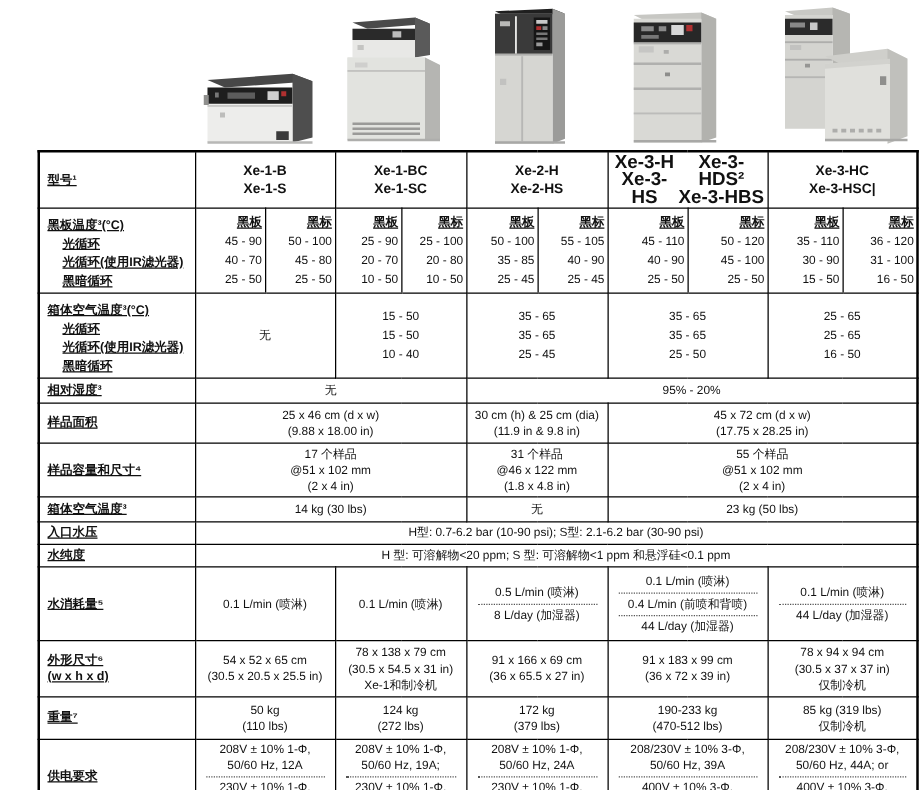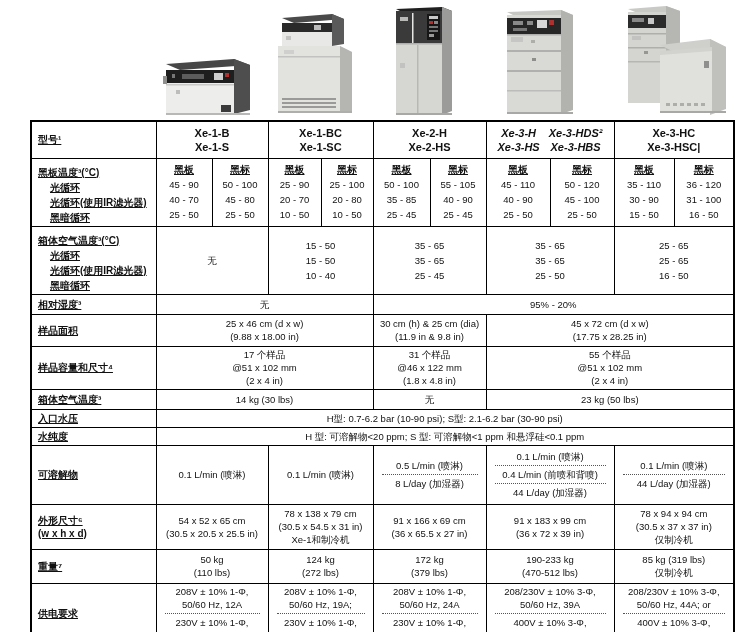--- a/index.html
+++ b/index.html
@@ -17,22 +17,22 @@
   table.spec { border:2px solid #000; }
   td { border:1px solid #000; vertical-align:middle; text-align:center;
        font-size:9.5px; line-height:13px; padding:1px 2px; overflow:hidden; }
   .ml { white-space:pre-line; }
   td.lbl { text-align:left; padding-left:6px; font-weight:bold; font-size:10px;text-decoration:underline; }
   td.vtop { vertical-align:top; padding-top:6px; }
   .sublines div { padding-left:12px; font-weight:bold; font-size:10px; line-height:15px; }
   .lblmain { font-weight:bold; font-size:10px; line-height:15px; }
   td.model { font-weight:bold; font-size:11px; line-height:14px; }
   .model-flex { display:flex; justify-content:space-evenly; align-items:center; }
-  .model-flex > div { white-space:pre-line; font-weight:bold; font-size:11px; line-height:14px;font-style:italic; }
-  .bbcell { line-height:15px; }
+  .model-flex > div { white-space:pre-line; font-weight:bold; font-size:15px; line-height:14px; }
+  .bbcell { line-height:15px;text-align:right; }
   .bbhead { text-decoration:underline; font-weight:bold; font-size:10px; }
   td.dotR { border-right:1px dotted #000; }
   .dotsep { border-top:1px dotted #555; margin:2px 6px; height:0; }
   .airv { line-height:15px; }
 </style>
 </head>
 <body>
 
 <div class="page">
 
@@ -318,21 +318,21 @@
       <td class="lbl">入口水压</td>
       <td colspan="10">H型: 0.7-6.2 bar (10-90 psi); S型: 2.1-6.2 bar (30-90 psi)</td>
     </tr>
 
     <tr style="height:18px">
       <td class="lbl">水纯度</td>
       <td colspan="10">H 型: 可溶解物&lt;20 ppm; S 型: 可溶解物&lt;1 ppm 和悬浮硅&lt;0.1 ppm</td>
     </tr>
 
     <tr style="height:59px">
-      <td class="lbl">可溶解物</td>
+      <td class="lbl">水消耗量⁵</td>
       <td colspan="2">
         <div>0.1 L/min (喷淋)</div>
       </td>
       <td colspan="2">
         <div>0.1 L/min (喷淋)</div>
       </td>
       <td colspan="2">
         <div>0.5 L/min (喷淋)</div>
         <div class="dotsep"></div>
         <div>8 L/day (加湿器)</div>

